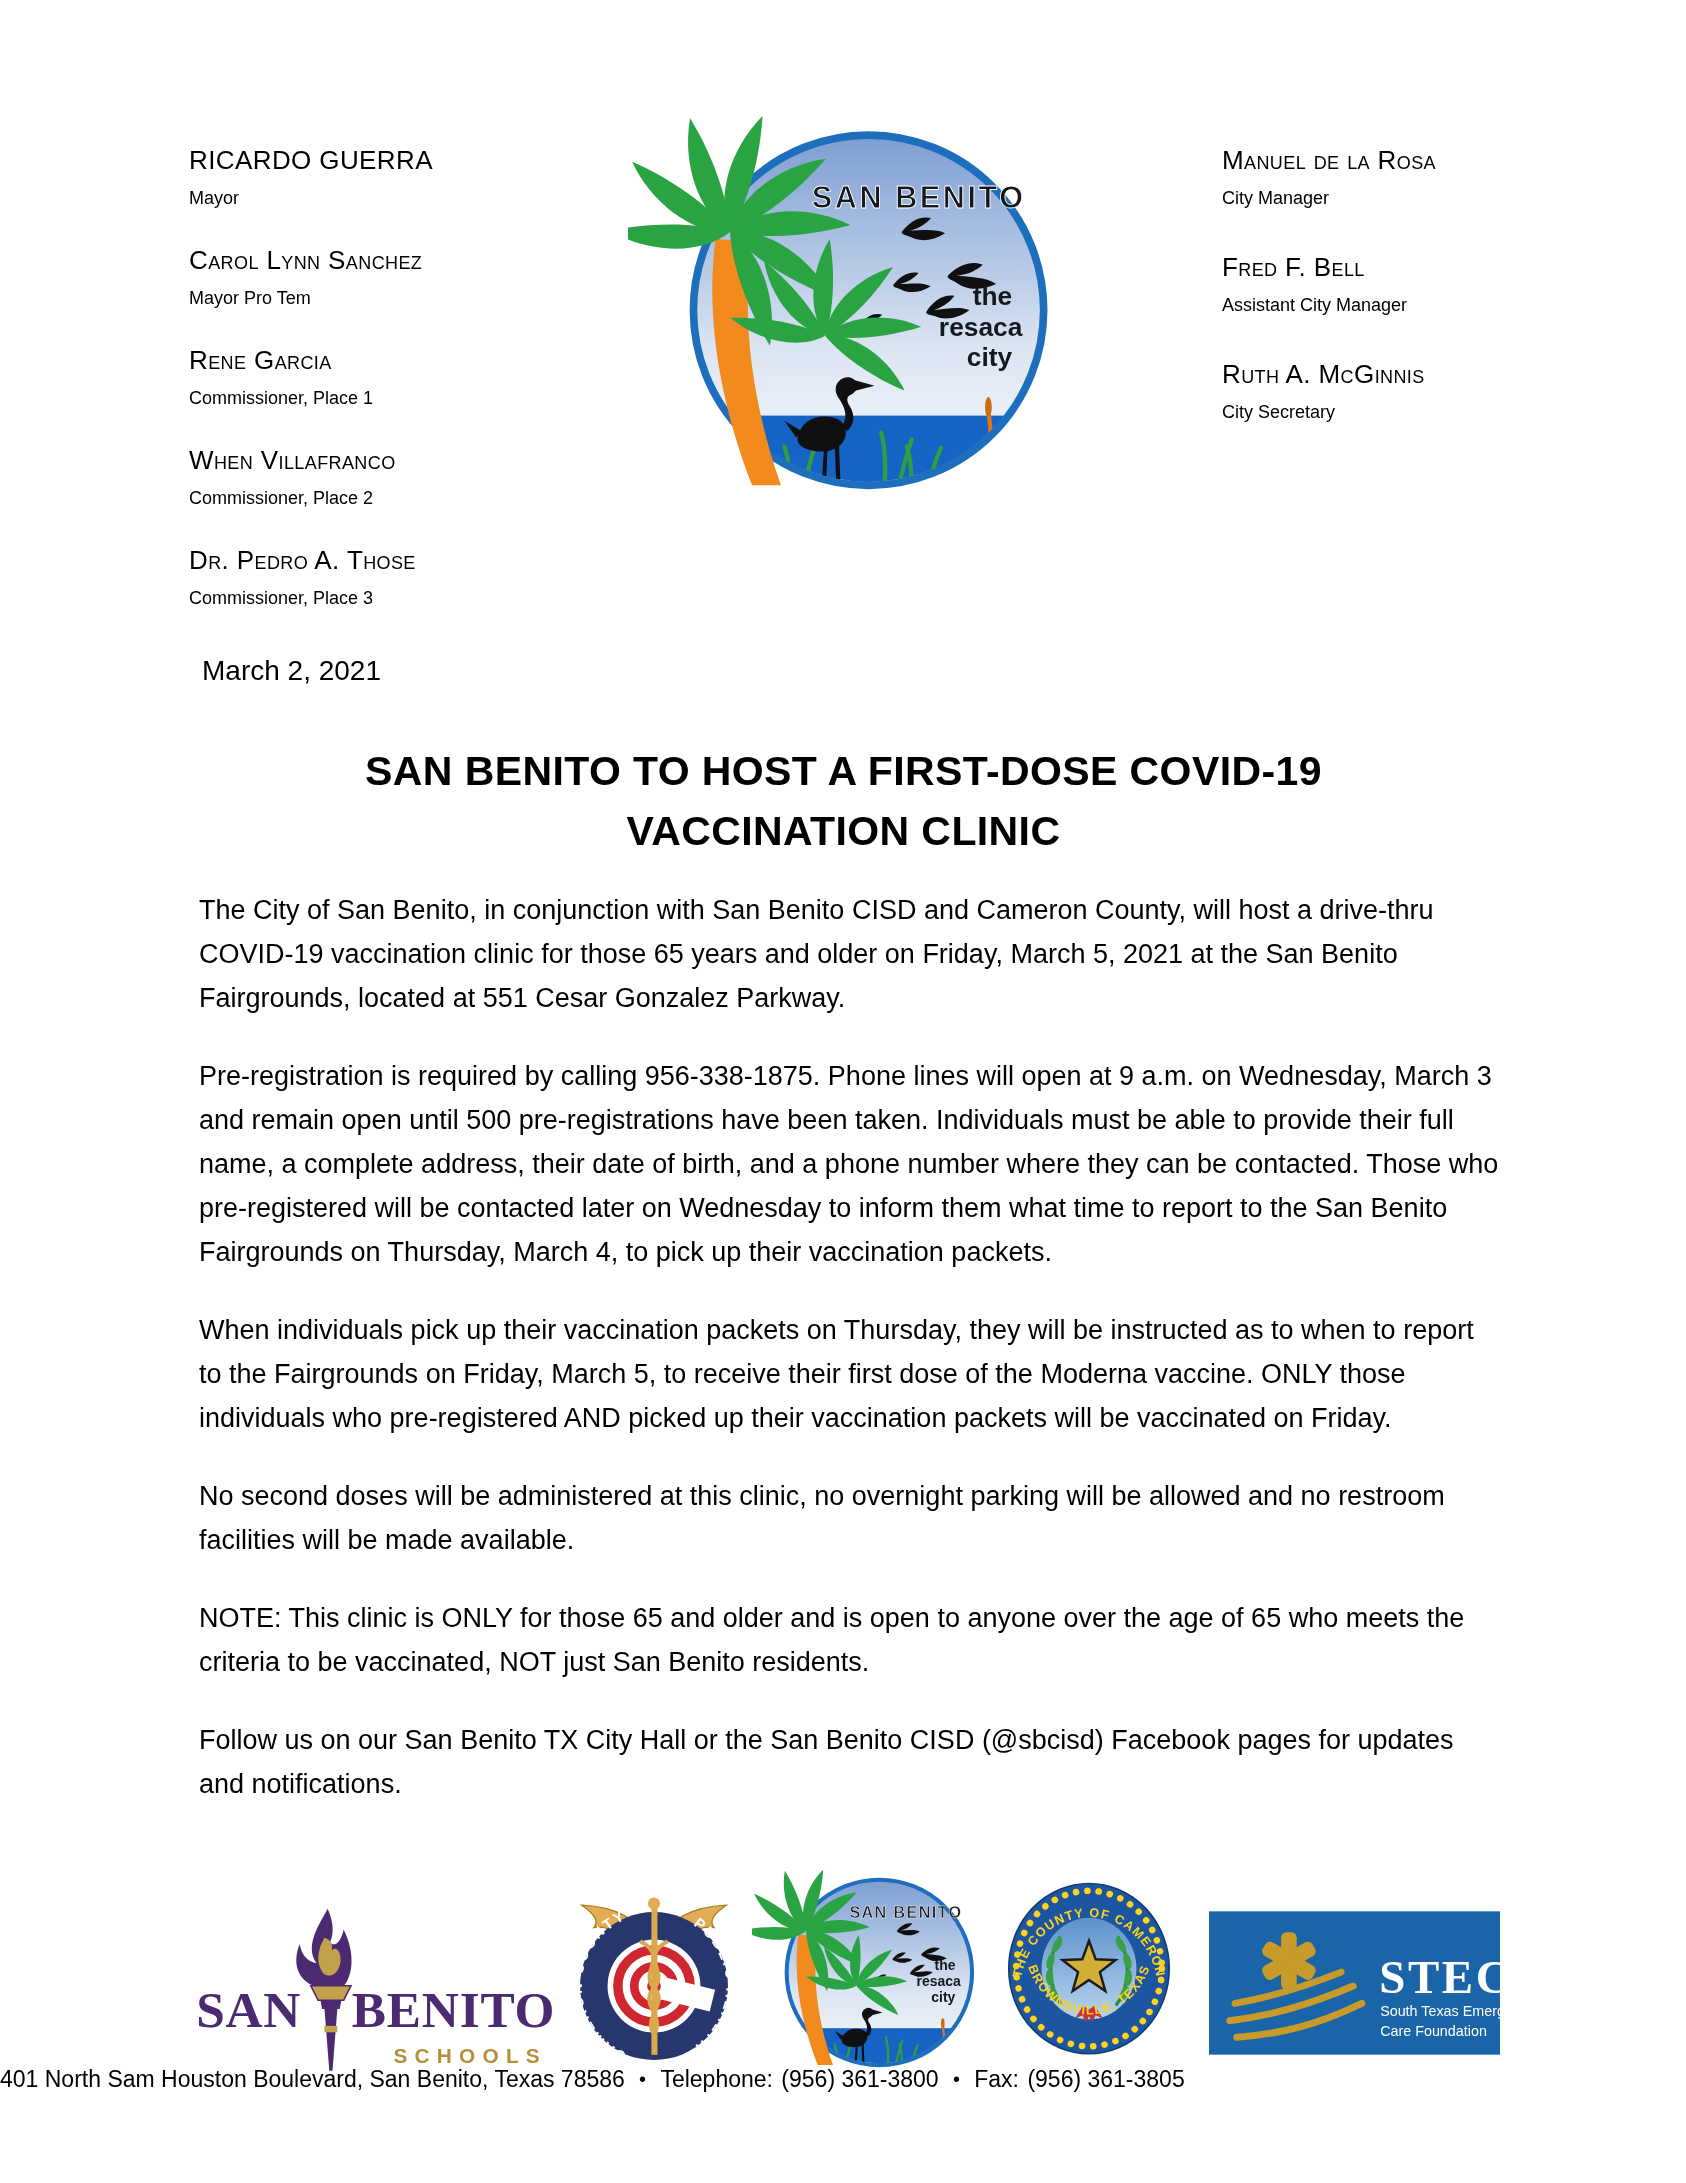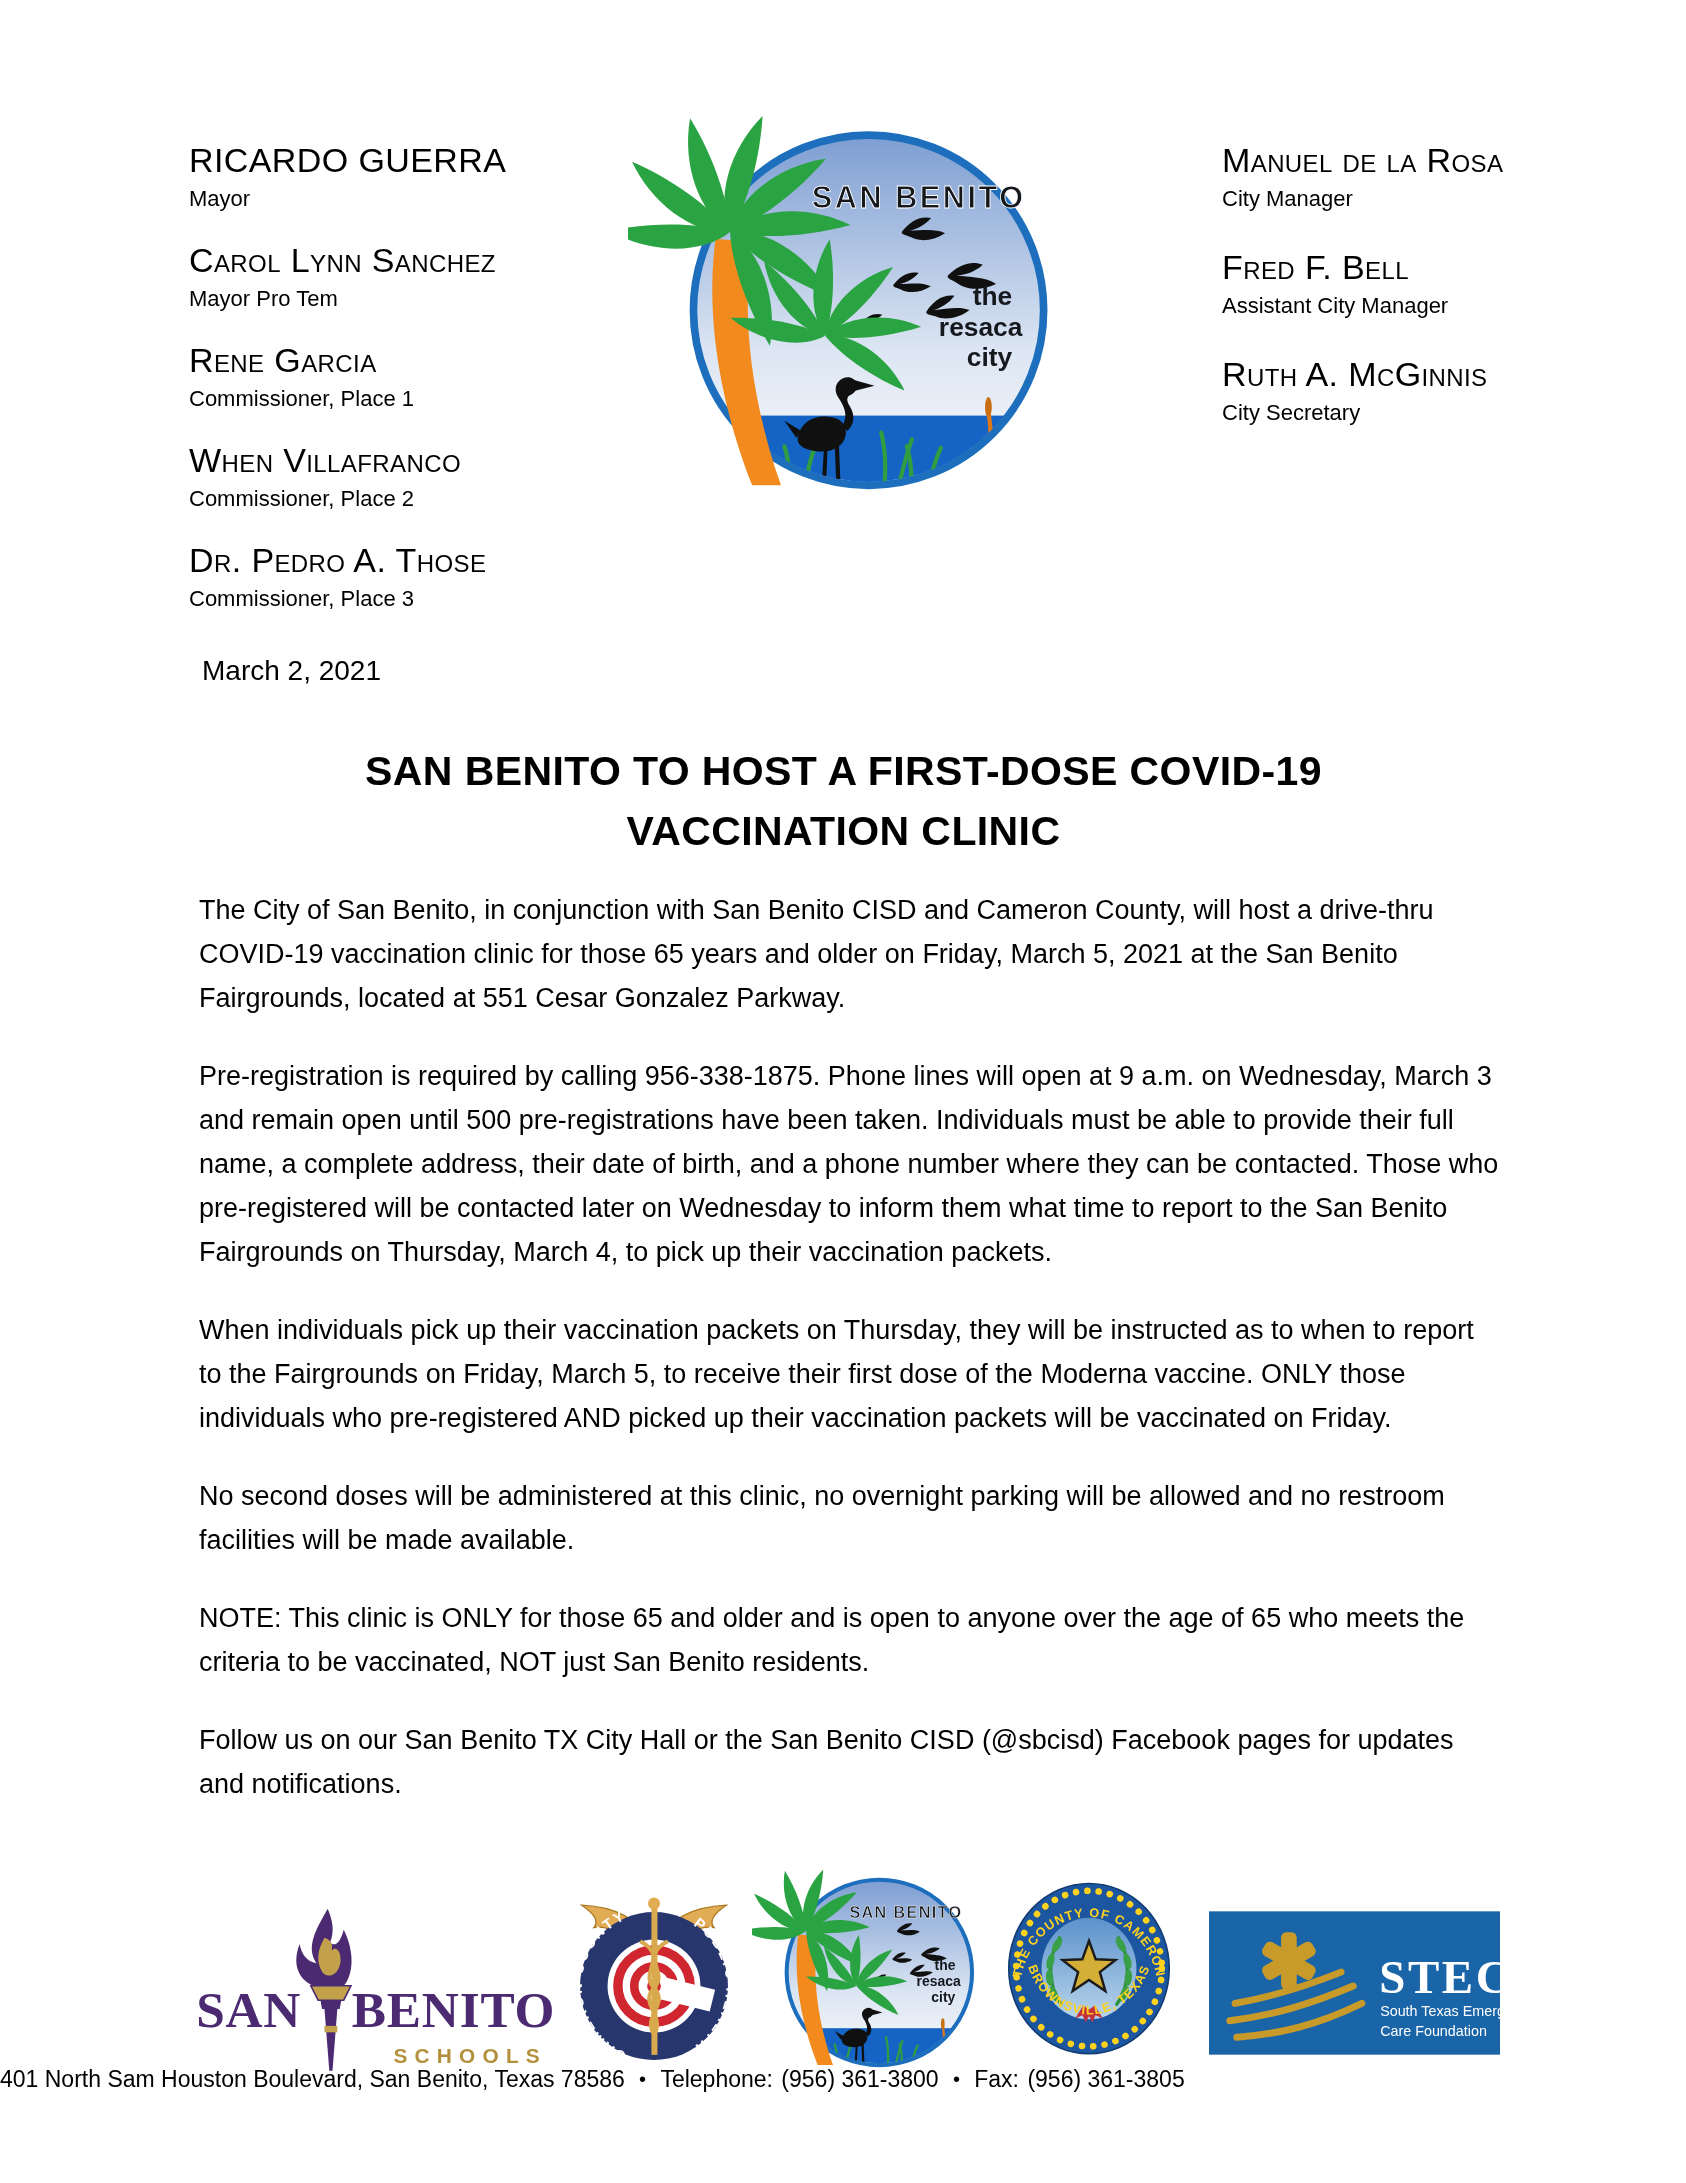--- a/index.html
+++ b/index.html
@@ -6,22 +6,22 @@
   .page{position:relative;width:1687px;height:2183px;background:#ffffff;margin:0 auto;
         font-family:"Liberation Sans",sans-serif;color:#000;overflow:hidden}
   svg{font-family:"Liberation Sans",sans-serif}
 
   
   .officials{position:absolute;top:141px}
   .officials.left{left:189px}
   .officials.right{left:1222px}
   .official{margin-bottom:24px}
   .officials.right .official{margin-bottom:31px}
-  .o-name{font-size:34px;line-height:39px;font-variant:small-caps;letter-spacing:0.4px}
-  .o-title{font-size:22px;line-height:37px}
+  .o-name{font-size:26px;line-height:39px;font-variant:small-caps;letter-spacing:0.4px}
+  .o-title{font-size:18px;line-height:37px}
 
   .logo-top{position:absolute;left:628px;top:113px}
 
   .date{position:absolute;left:202px;top:655px;font-size:28px}
 
   .title{position:absolute;left:0;width:100%;top:741px;text-align:center;
          font-size:41px;font-weight:bold;line-height:60px;letter-spacing:0.4px}
 
   .body{position:absolute;left:199px;top:888px;width:1302px;font-size:27px;line-height:44px}
   .body p{margin:0 0 34px 0}

